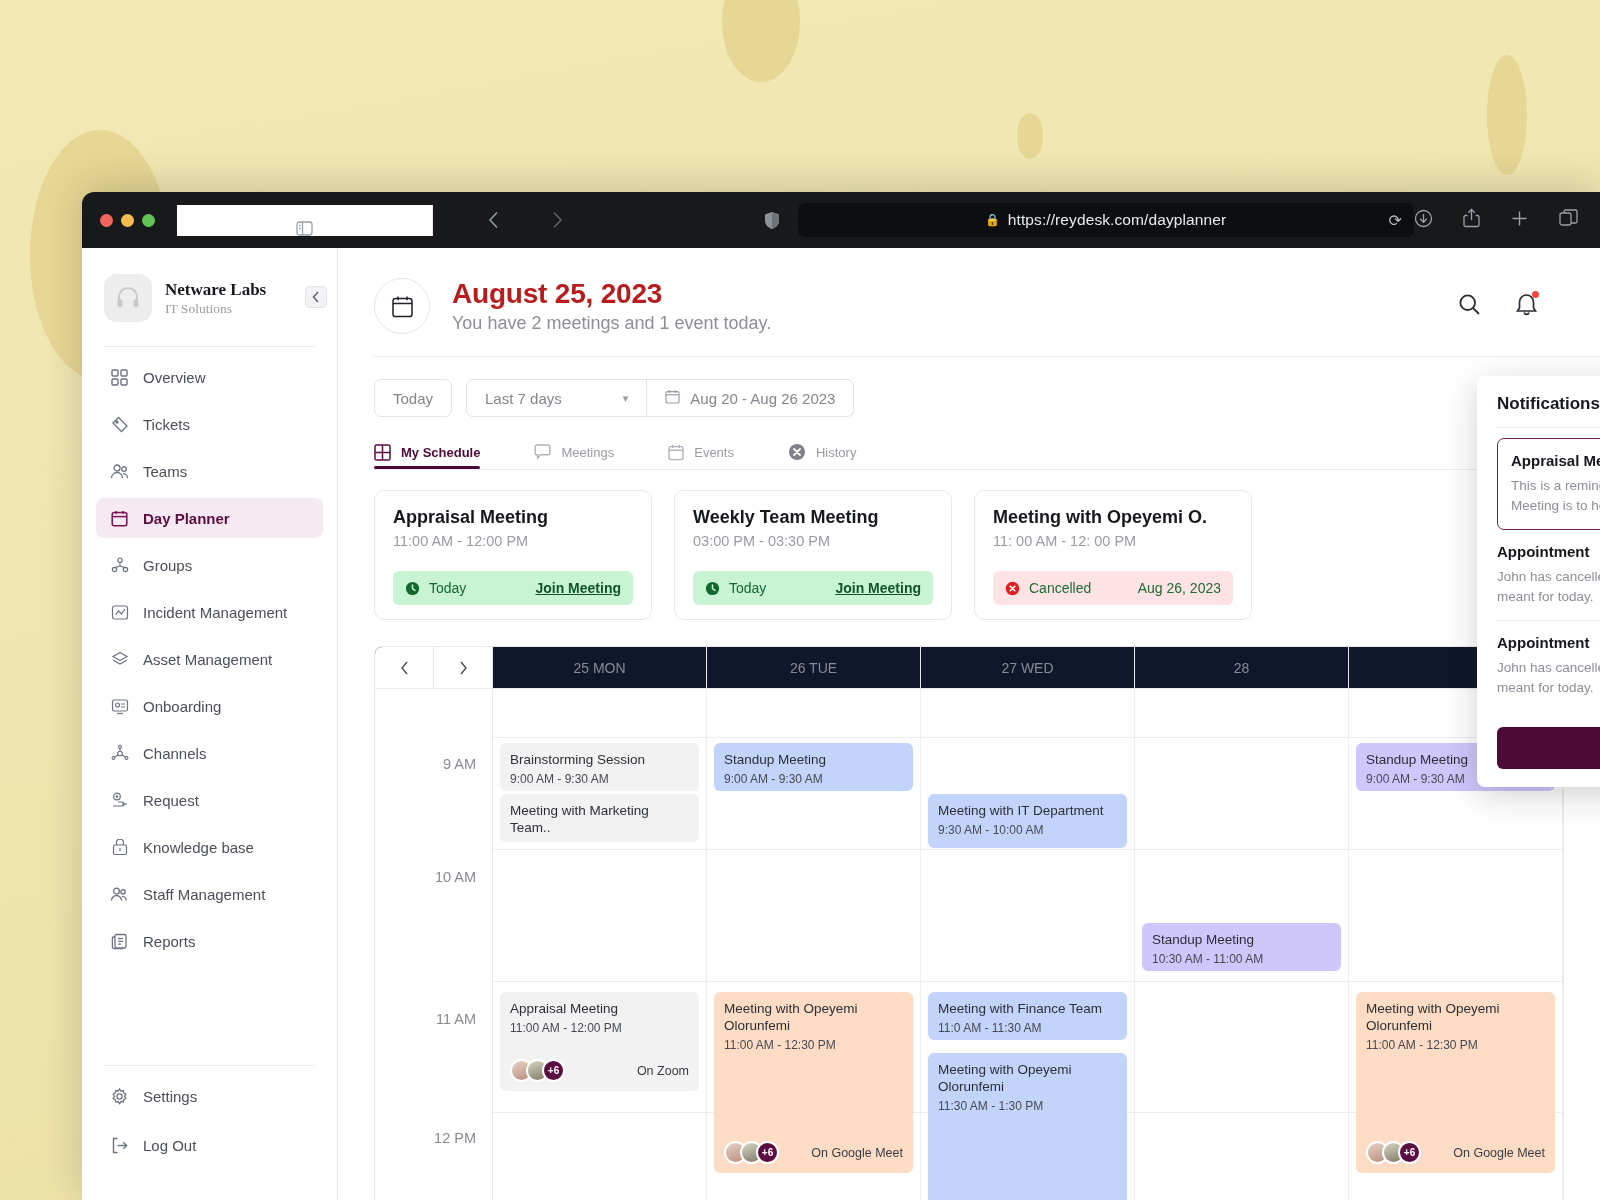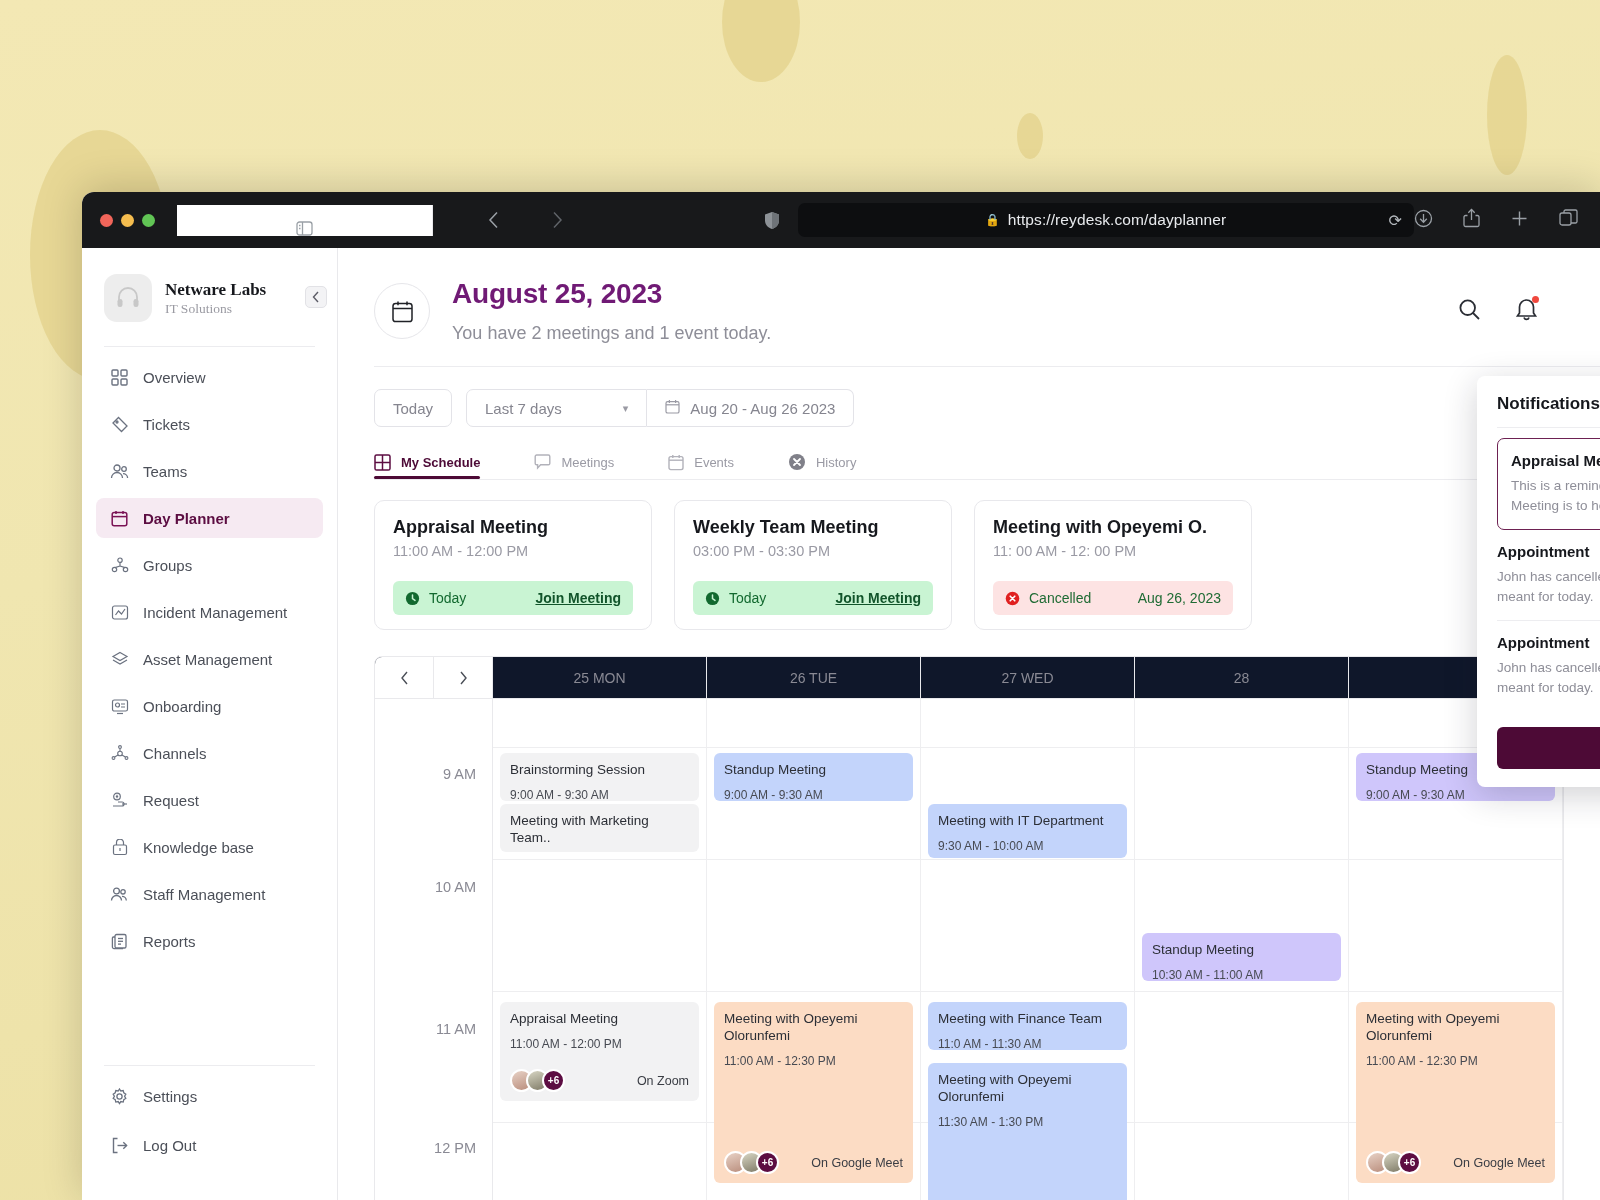--- a/index.html
+++ b/index.html
@@ -97,22 +97,22 @@
   .nav-bottom .nav-item { margin-bottom: 9px; }
 
   
   .main { flex: 1 1 auto; position: relative; background: #fff; overflow: hidden; }
   .page-head { display: flex; align-items: center; padding: 30px 36px 0 36px; position: relative; }
   .date-circle {
     width: 56px; height: 56px; border-radius: 50%;
     border: 1px solid #e6e6ea; display: flex; align-items: center; justify-content: center;
     color: #1f2126; flex: 0 0 56px;
   }
-  .page-title { font-size: 28px; font-weight: 700; color: #701a75; letter-spacing: -.2px; }
-  .page-sub { font-size: 18px; color: #8e8e98; margin-top: 13px; }
+  .page-title { font-size: 28px; font-weight: 700; color: #b91c1c; letter-spacing: -.2px; }
+  .page-sub { font-size: 18px; color: #8e8e98; margin-top: 3px; }
   .head-text { margin-left: 22px; }
   .head-actions { margin-left: auto; display: flex; align-items: center; gap: 34px; padding-right: 26px; }
   .head-actions .hi { color: #2a2d34; position: relative; }
   .bell-dot { position: absolute; right: -1px; top: -1px; width: 7px; height: 7px; border-radius: 50%; background: #f0483e; }
   .head-div { height: 1px; background: #ececef; margin: 22px 0 0 36px; }
 
   .filters { display: flex; align-items: center; padding: 22px 36px 0 36px; }
   .fbtn {
     height: 38px; border: 1px solid #e3e3e8; background: #fff;
     border-radius: 7px; display: flex; align-items: center;
@@ -163,21 +163,21 @@
   .time-lbl { position: absolute; right: 16px; font-size: 14.5px; color: #8a8a94; }
   .cal-grid { flex: 1 1 auto; display: flex; position: relative; }
   .daycol { flex: 1 1 0; border-right: 1px solid #eeeef0; position: relative; }
   .hline { position: absolute; left: 0; right: 0; height: 1px; background: #eeeef0; }
   .ev {
     position: absolute; left: 7px; right: 7px;
     border-radius: 6px; padding: 9px 10px;
     font-size: 13.5px; color: #2c2f36; overflow: hidden;
   }
   .ev .ev-t { line-height: 1.25; }
-  .ev .ev-time { font-size: 12px; color: #474a52; margin-top: 9px; }
+  .ev .ev-time { font-size: 12px; color: #474a52; margin-top: 3px; }
   .ev.gray { background: #f2f2f3; }
   .ev.blue { background: #c3d4fb; }
   .ev.purple { background: #cfc6fb; }
   .ev.peach { background: #fcdcc4; }
   .ev-foot { position: absolute; left: 10px; right: 10px; bottom: 9px; display: flex; align-items: center; }
   .avs { display: flex; align-items: center; }
   .av { width: 23px; height: 23px; border-radius: 50%; border: 2px solid #fff; margin-left: -7px; background: #cbb9ae; }
   .av:first-child { margin-left: 0; }
   .av.a1 { background: linear-gradient(160deg,#e8d2c6,#b98d7c); }
   .av.a2 { background: linear-gradient(160deg,#d8d6c4,#7e7a66); }

